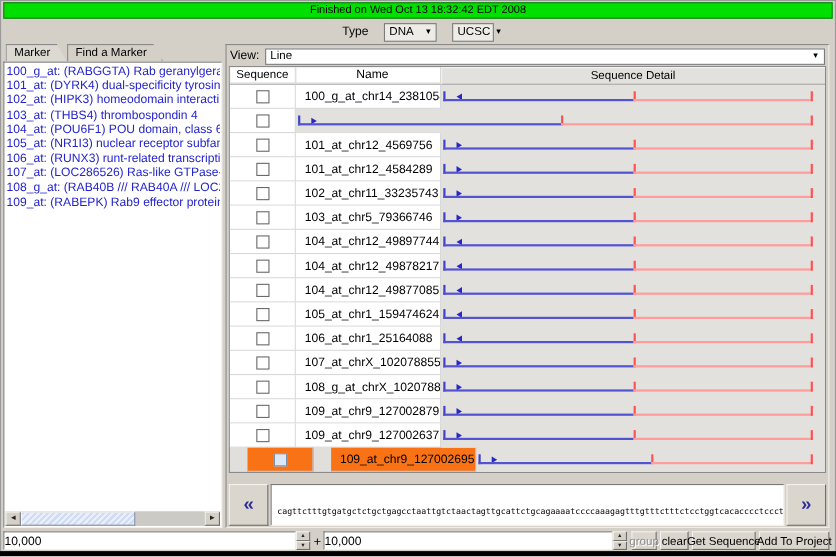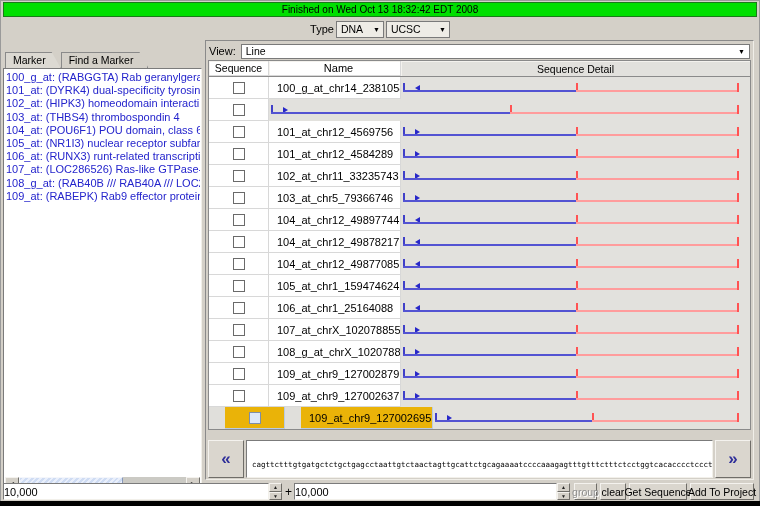--- a/index.html
+++ b/index.html
@@ -13,30 +13,30 @@
   }
   
   .status-bar {
     position:absolute; left:3px; top:2px; width:754px; height:15px;
     background:#00df00; border:1px solid #1a7a1a;
     display:flex; align-items:center; justify-content:center;
     font-size:10px;
   }
   .type-row {
     position:absolute; left:0; top:19px; width:760px; height:20px;
-    display:flex; align-items:center; justify-content:center; gap:2px;
+    display:flex; align-items:center; justify-content:center; gap:14px;
   }
   .combo {
     height:17px; background:#eeece6; border:1px solid #7a7a7a;
     display:flex; align-items:center; padding:0 2px 0 4px; gap:4px;
     font-size:10.5px; cursor:default;
   }
   .combo .arrow { font-size:7px; color:#000; margin-left:auto; padding-right:1px; }
   
-  .left-panel { position:absolute; left:3px; top:52px; width:199px; height:440px; }
+  .left-panel { position:absolute; left:3px; top:40px; width:199px; height:440px; }
   .tab-strip { position:absolute; left:2px; top:0; height:16px; display:flex; }
   .tab {
     position:relative; height:16px; padding:1px 14px 0 7px; background:#d4d0c8;
     border:1px solid #8a8a8a; border-bottom:none;
     clip-path:polygon(0 0, calc(100% - 9px) 0, 100% 100%, 0 100%);
     font-size:10.5px; white-space:nowrap; cursor:default;
   }
   .tab.active { background:#dcd9d2; font-weight:normal; }
   .list-box {
     position:absolute; left:0; top:16px; width:199px; height:424px;
@@ -84,21 +84,21 @@
   .cell { height:22px; }
   .c-include {
     width:60px; background:#fff; border-right:1px solid #d8d8d8; border-bottom:1px solid #d8d8d8;
     display:flex; align-items:center; justify-content:center;
   }
   .c-name {
     width:132px; background:#fff; border-right:1px solid #d8d8d8; border-bottom:1px solid #d8d8d8;
     display:flex; align-items:center; padding-left:8px; font-size:11px; white-space:nowrap; overflow:hidden;
   }
   .c-seq { flex:1; position:relative; background:#e2e1dd; }
-  .trow.selected .c-include, .trow.selected .c-name { background:#eab308; border-color:#b9cbe4;margin-left:16px; }
+  .trow.selected .c-include, .trow.selected .c-name { background:#f97316; border-color:#b9cbe4;margin-left:16px; }
   .checkbox {
     width:12px; height:12px; background:#fff; border:1px solid #6a6a6a; display:inline-block;
   }
   .trow.selected .checkbox { background:#dde8f6; border-color:#7d8ea8; }
   
   .tk { position:absolute; width:2px; top:6px; height:9px; }
   .tkl { left:2px; background:#4040c8; }
   .tkm { left:50%; background:#ff5353; }
   .tkr { right:11px; background:#ff5353; }
   .ln { position:absolute; top:13px; height:2px; }
@@ -151,21 +151,21 @@
   <div class="status-bar">
     <span>Finished on Wed Oct 13 18:32:42 EDT 2008</span>
   </div>
 
   <div class="type-row">
     <span>Type</span>
     <div class="combo" style="width:48px">
       <span>DNA</span>
       <span class="arrow">▼</span>
     </div>
-    <div class="combo" style="width:64px">
+    <div class="combo" style="width:38px">
       <span>UCSC</span>
       <span class="arrow">▼</span>
     </div>
   </div>
 
   <div class="left-panel">
     <div class="tab-strip">
       <div class="tab active">Marker</div>
         <div class="tab">Find a Marker</div>
     </div>

